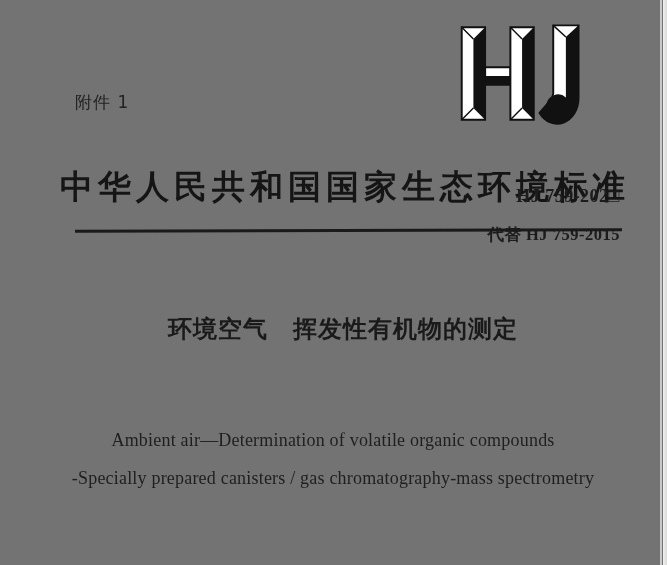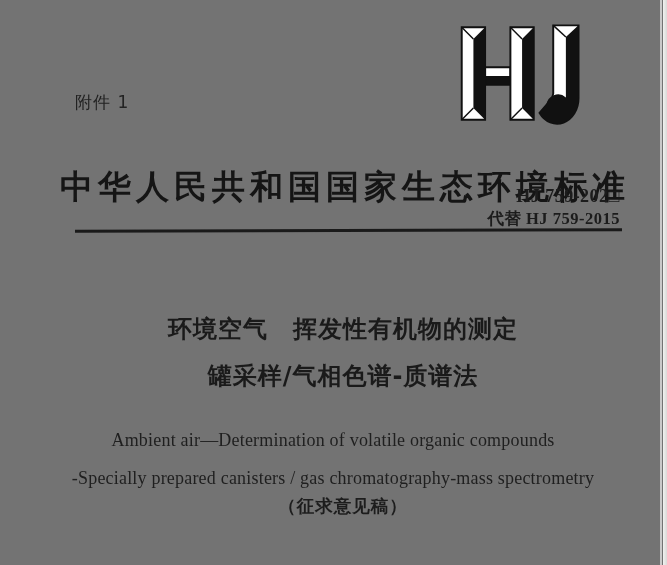--- a/index.html
+++ b/index.html
@@ -21,21 +21,21 @@
     position:absolute;left:60px;top:143px;width:560px;
     font-size:33px;font-weight:bold;letter-spacing:5px;
     white-space:nowrap;text-align:left;color:#151515;
     font-family:"Liberation Serif","DejaVu Serif",serif;
   }
   .doc-num{
     position:absolute;right:47px;top:186px;
     font-size:18px;font-weight:bold;letter-spacing:0.5px;text-align:center;
   }
   .replaces{
-    position:absolute;right:47px;top:208px;
+    position:absolute;right:47px;top:224px;
     font-size:16.5px;font-weight:bold;letter-spacing:0.5px;text-align:left;font-family:Liberation Serif, serif;
   }
   .rule{
     position:absolute;left:75px;top:229px;width:547px;height:2.5px;
     background:#1a1a1a;transform:rotate(-0.15deg);
   }
   .title-zh{
     position:absolute;left:33px;top:306px;width:620px;
     text-align:center;
     font-family:"DejaVu Sans","Liberation Sans",sans-serif;
@@ -92,25 +92,23 @@
   <h1 class="std-heading">中华人民共和国国家生态环境标准</h1>
 
   <div class="doc-num">HJ 759-202□</div>
 
   <div class="replaces">代替 HJ 759-2015</div>
 
   <div class="rule"></div>
 
   <div class="title-zh">
     <div>环境空气　挥发性有机物的测定</div>
-    <div>罐采样/气相色谱-质谱法</div>
   </div>
 
   <div class="title-en en1">Ambient air—Determination of volatile organic compounds</div>
 
   <div class="title-en en2">-Specially prepared canisters / gas chromatography-mass spectrometry</div>
 
-  <div class="draft-note">（征求意见稿）</div>
 
   <div class="edge-shade"></div>
   <div class="edge-line"></div>
 
 </div>
 
 </body></html>

